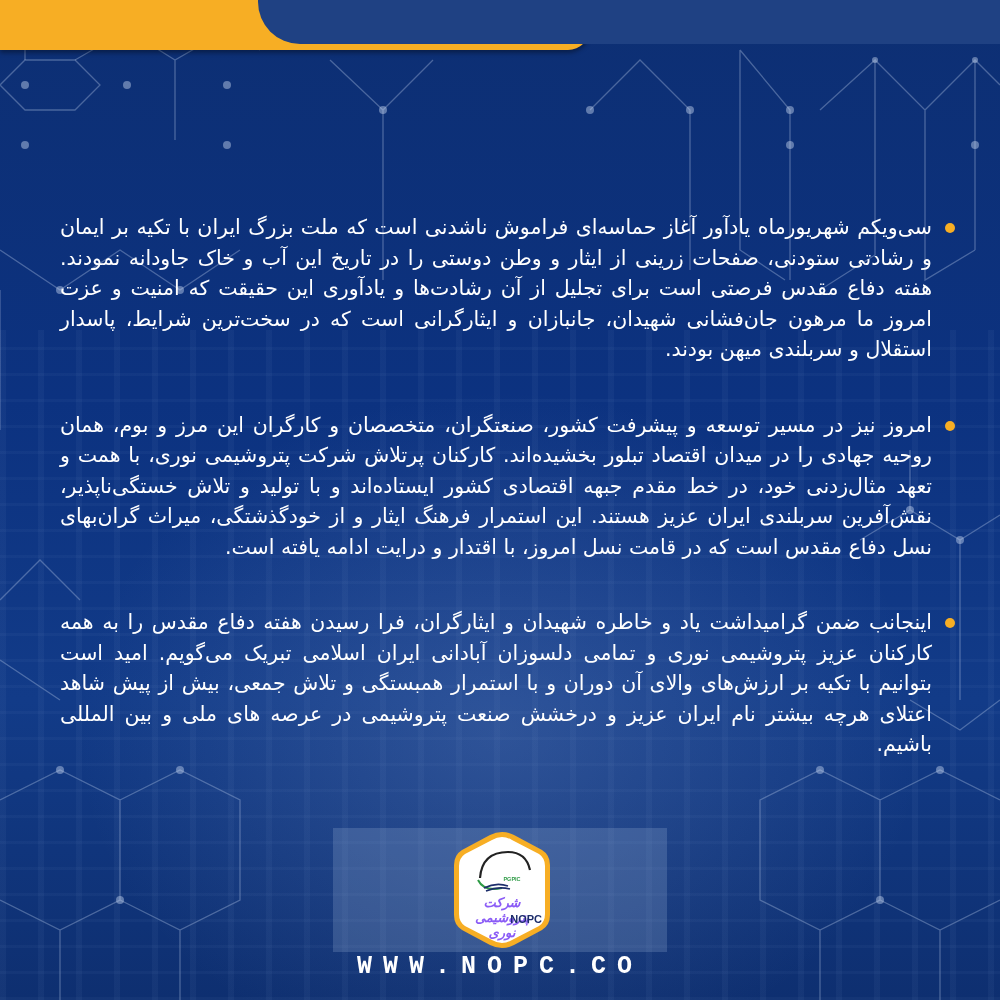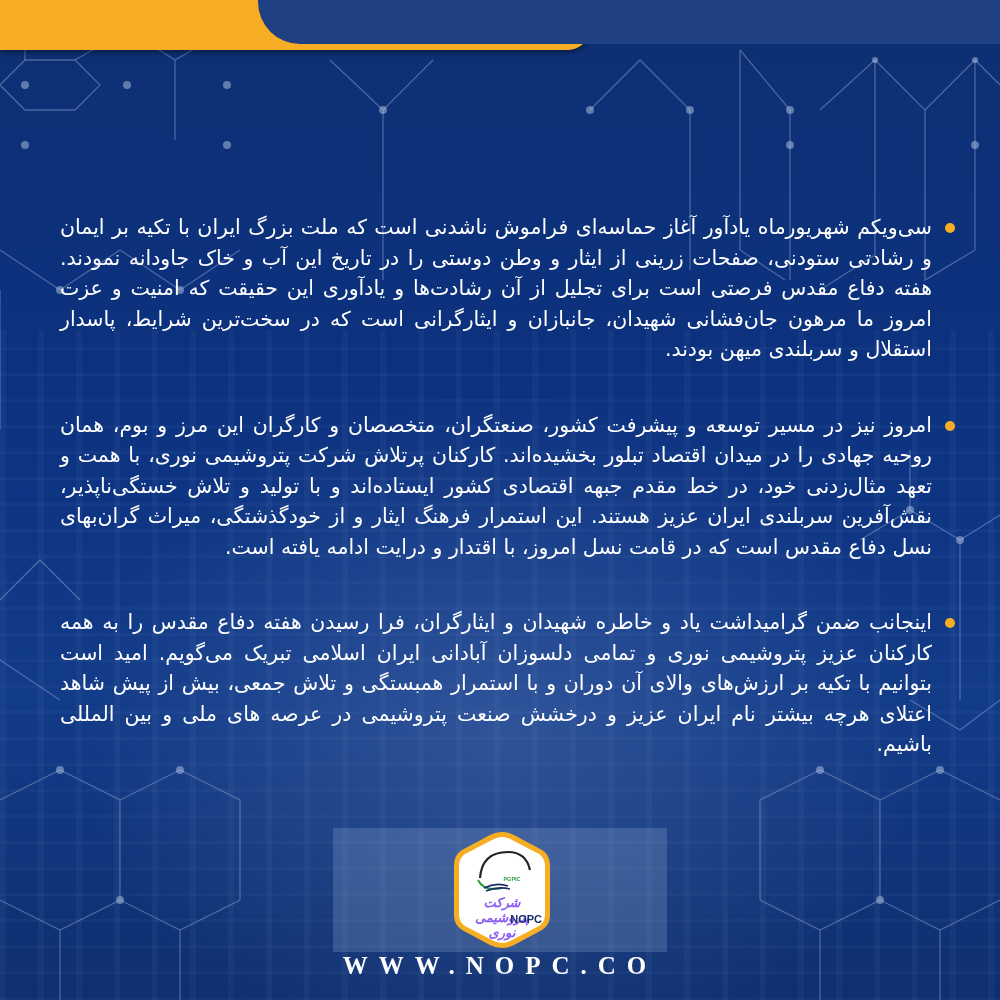--- a/index.html
+++ b/index.html
@@ -55,21 +55,21 @@
   .logo-text-en {
     position:absolute; left:462px; top:913px; width:80px; text-align:right;
     font-family:"Liberation Sans", sans-serif; font-size:11px; font-weight:bold; color:#1c2d6b; z-index:7;
   }
   .logo-text-pg {
     position:absolute; left:492px; top:876px; width:40px; text-align:center;
     font-family:"Liberation Sans", sans-serif; font-size:5.5px; font-weight:bold; color:#2e9b46; z-index:7;
   }
   .website {
     position:absolute; left:0; right:0; top:952px; text-align:center; z-index:6;
-    font-family:Liberation Serif, serif; font-size:25px; font-weight:bold;
+    font-family:Liberation Mono, monospace; font-size:25px; font-weight:bold;
     letter-spacing:11px; color:#ffffff;
   }
 </style>
 </head>
 <body>
 
 <svg class="bg-pattern" width="1000" height="1000" viewBox="0 0 1000 1000">
   <g stroke="rgba(190,205,235,0.35)" stroke-width="1.3" fill="none">
     <path d="M0 85 L25 60 L75 60 L100 85 L75 110 L25 110 Z"></path>
     <path d="M25 60 L25 30 M75 60 L127 30 M127 30 L127 0 M127 30 L175 60 L227 30 L227 0 M175 60 L175 140 M227 30 L260 50"></path>

